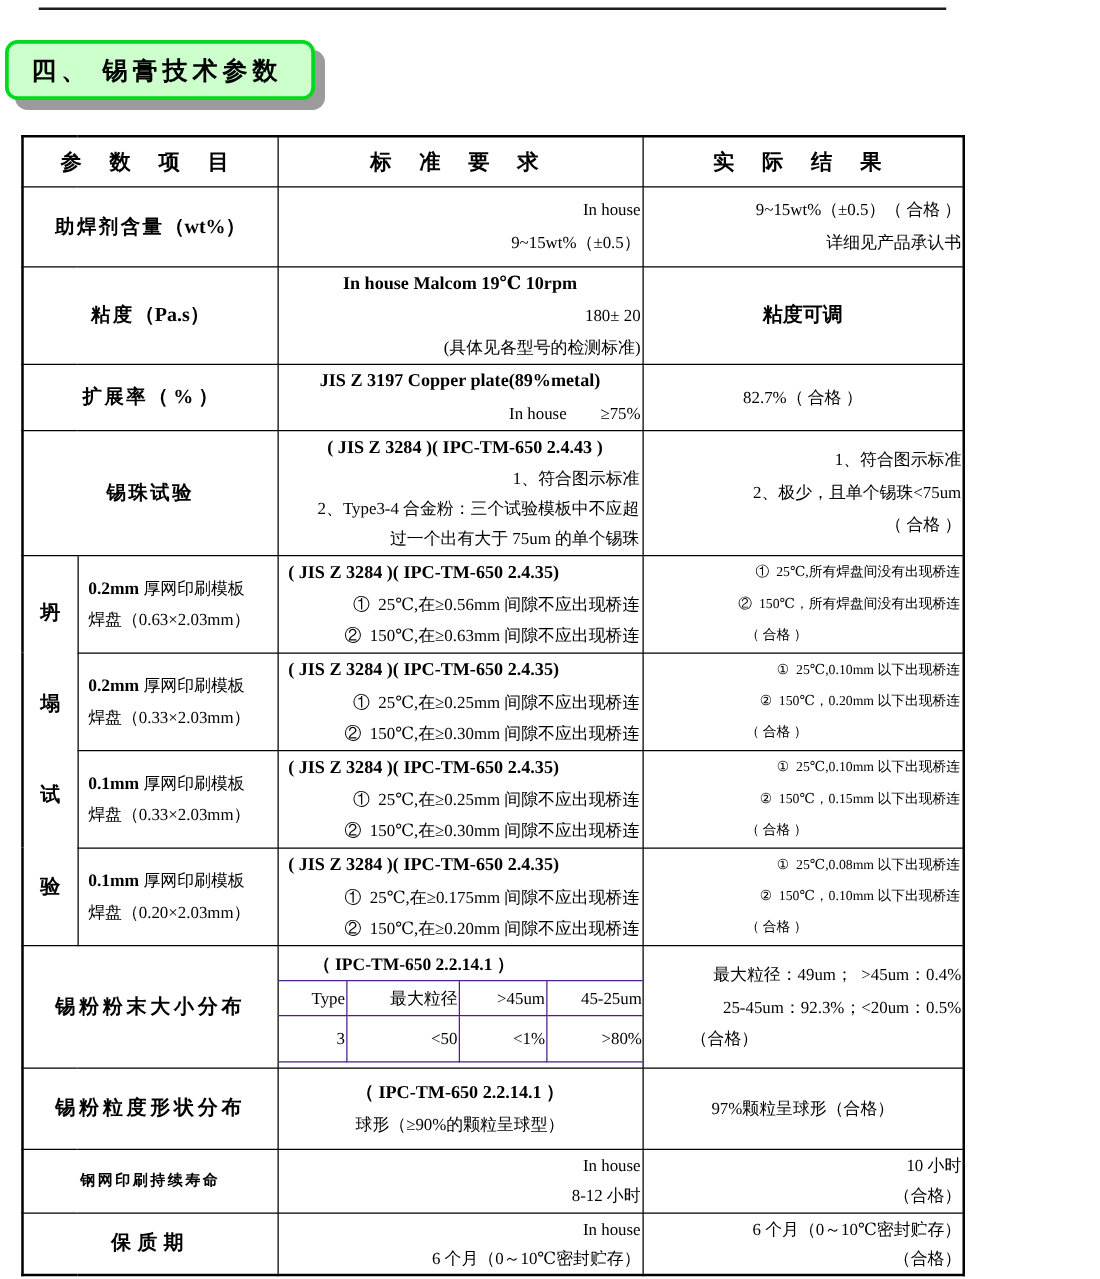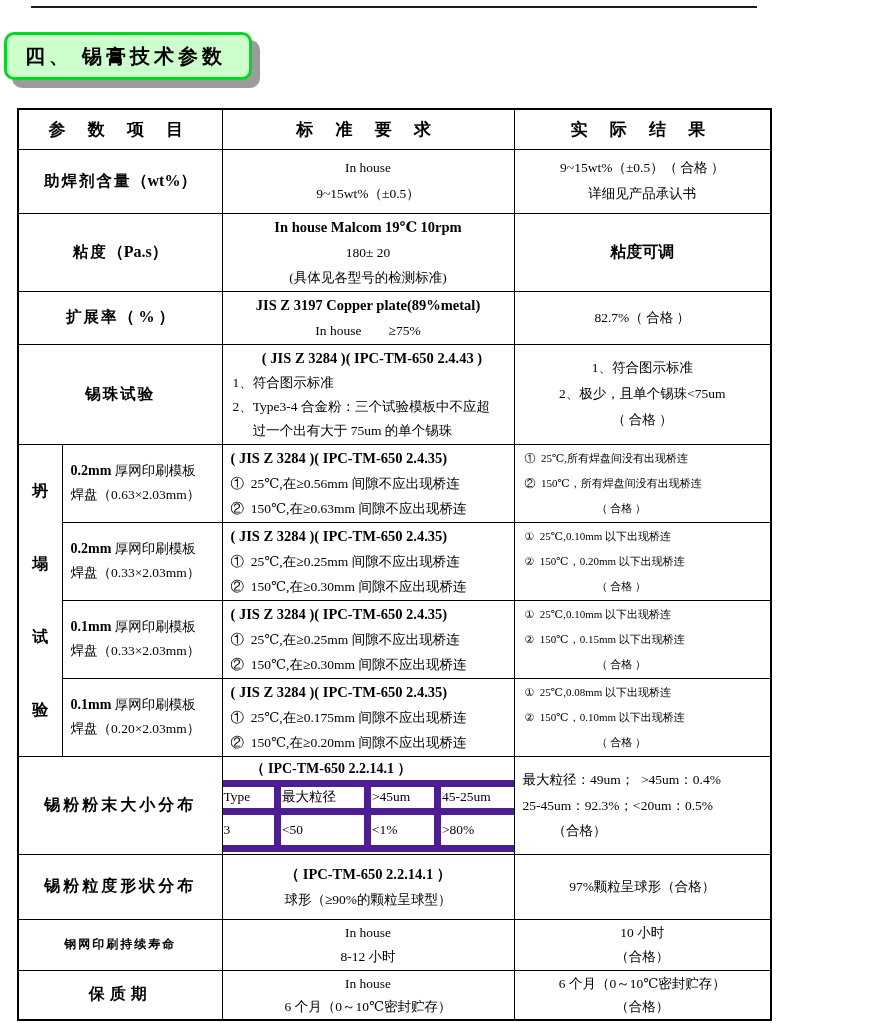--- a/index.html
+++ b/index.html
@@ -15,39 +15,39 @@
     display:flex;align-items:center;padding-left:18px;
     font-weight:bold;font-size:20px;letter-spacing:4px;
   }
   table.main{
     position:absolute;left:17px;top:108px;width:753px;
     border-collapse:collapse;table-layout:fixed;border:2px solid #000;
   }
   table.main td{border:1px solid #000;overflow:hidden;vertical-align:middle;}
   .h td{font-weight:bold;font-size:17px;letter-spacing:9px;text-align:center;}
   .c{text-align:center;}
-  .pw{white-space:pre-wrap;}
+  .pw{white-space:pre-wrap;text-align:right;}
   .body13{font-size:13.5px;line-height:26px;}
   .lh25{line-height:25px;}
   .sb{font-weight:bold;font-size:14.5px;line-height:25px;text-align:center;}
   .param{text-align:center;font-weight:bold;font-size:15.5px;letter-spacing:2px;}
   .unit{font-size:16px;letter-spacing:0;}
   .pbold{font-weight:bold;font-size:16px;}
   .vlab{font-weight:bold;font-size:16px;line-height:73px;white-space:pre-line;text-align:center;}
   .sublab{font-size:13.5px;line-height:24px;padding-left:8px;}
   .sublab b{font-size:14px;}
   .substd{padding:1px 2px 1px 8px;font-size:13.5px;}
   .substd .sb{text-align:left;}
   .subres{padding:1px 2px 1px 10px;font-size:11px;}
   .subres .pw,.substd .pw{line-height:25px;}
   .pass{line-height:24px;padding-left:72px;}
   .ballstd{padding:1px 2px 1px 10px;font-size:13.5px;}
   .nest{padding:0;vertical-align:top;}
   table.nt{width:100%;border-collapse:collapse;table-layout:fixed;font-size:13.5px;}
-  table.nt td{border:7px solid #4c1d95;text-align:left;}
+  table.nt td{border:1px solid #4c1d95;text-align:right;}
   table.nt td:first-child{border-left:none;}
   table.nt td:last-child{border-right:none;}
   table.nt tr:first-child td{border-top:none;text-align:left;padding-left:28px;font-weight:bold;font-size:14px;}
   .powres{padding-left:8px;font-size:13.5px;}
   .powres .pw{line-height:26px;}
   .ppass{line-height:24px;padding-left:30px;}
 </style>
 </head>
 <body>
 

